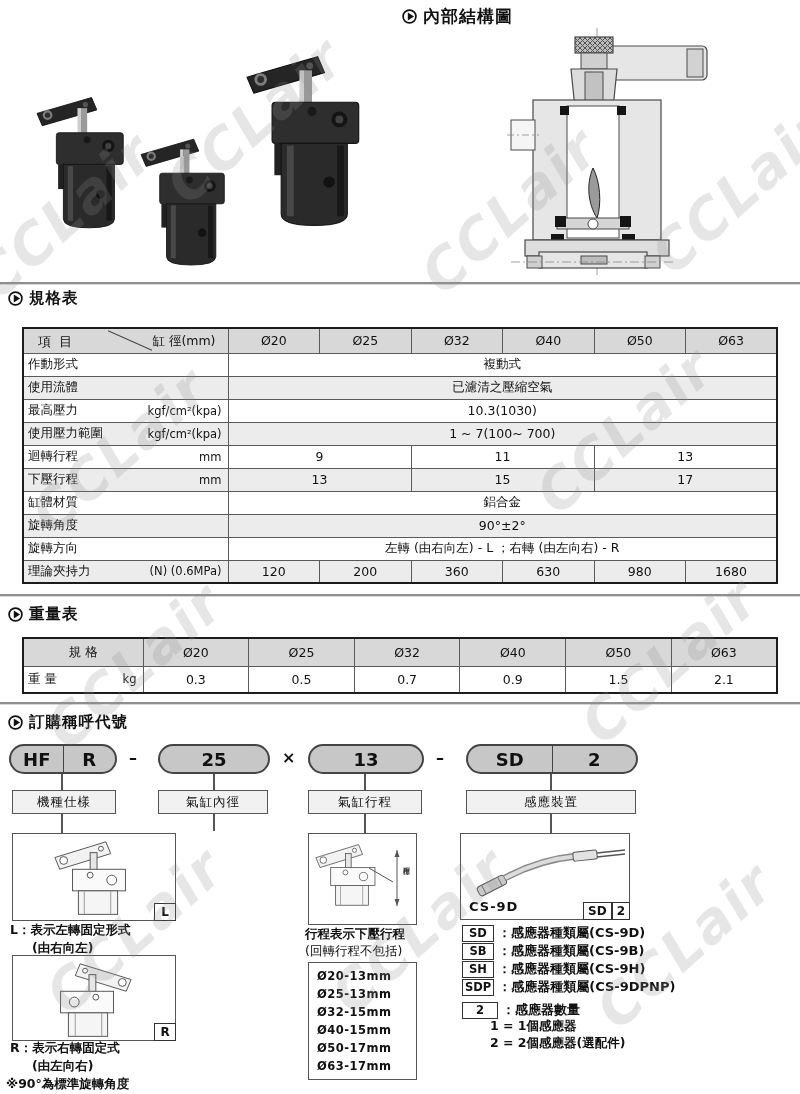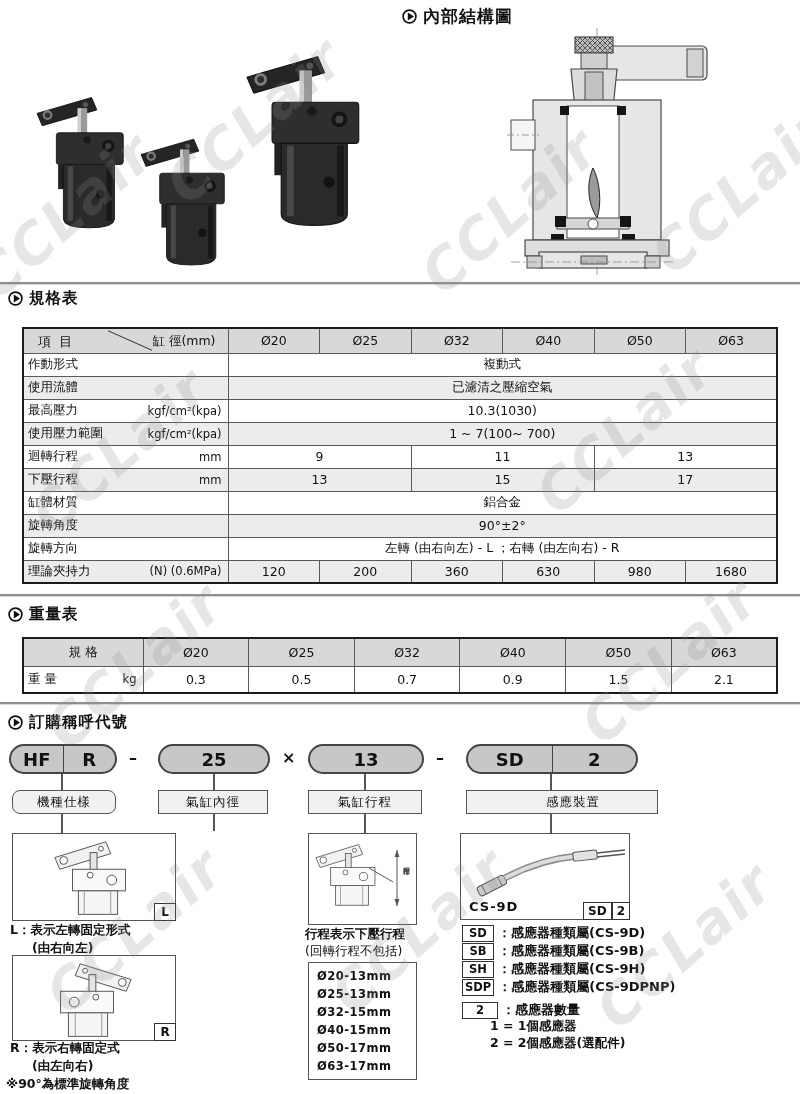--- a/index.html
+++ b/index.html
@@ -346,24 +346,24 @@
   <div class="codesep" style="left:282px;top:748px;">×</div>
   <div class="pill" style="left:308px;top:744px;width:112px;">
     <span class="cell">13</span>
   </div>
   <div class="codesep" style="left:436px;top:748px;">–</div>
   <div class="pill" style="left:466px;top:744px;width:168px;">
     <span class="cell">SD</span>
     <span class="cell">2</span>
   </div>
 
-  <div class="obox" style="left:12px;top:790px;width:102px;border-radius:8px;">機種仕樣</div>
+  <div class="obox" style="left:12px;top:790px;width:102px;">機種仕樣</div>
   <div class="obox" style="left:158px;top:790px;width:108px;">氣缸內徑</div>
   <div class="obox" style="left:308px;top:790px;width:112px;">氣缸行程</div>
-  <div class="obox" style="left:466px;top:790px;width:168px;padding-left:22px;">感應裝置</div>
+  <div class="obox" style="left:466px;top:790px;width:168px;">感應裝置</div>
 
   <div class="imgbox" style="left:12px;top:833px;width:162px;height:86px;">
     <svg width="160" height="84" viewBox="0 0 160 84">
       <defs>
         <g id="ocyl">
           <polygon points="6,24 58,8 63,20 11,36" fill="#f2f2f2" stroke="#555"></polygon>
           <circle cx="15" cy="27" r="4" fill="#fff" stroke="#555"></circle>
           <circle cx="53" cy="15" r="2.5" fill="#fff" stroke="#555"></circle>
           <rect x="42" y="19" width="7" height="18" fill="#e6e6e6" stroke="#555"></rect>
           <rect x="24" y="36" width="54" height="22" fill="#fafafa" stroke="#555"></rect>

